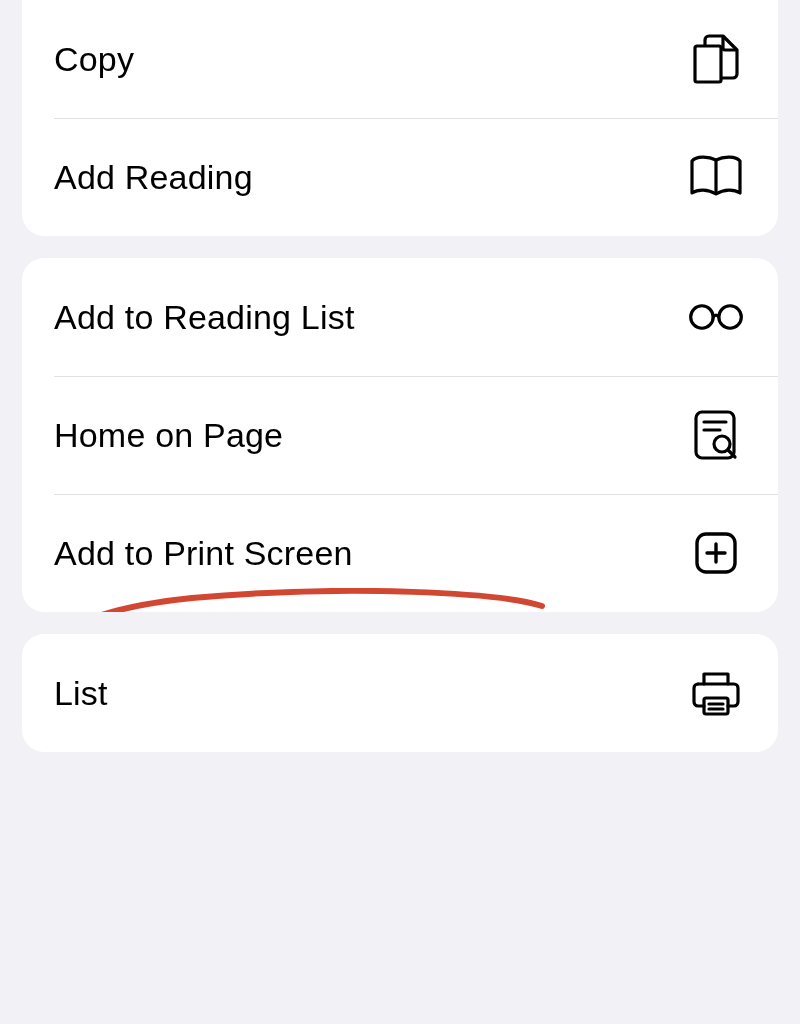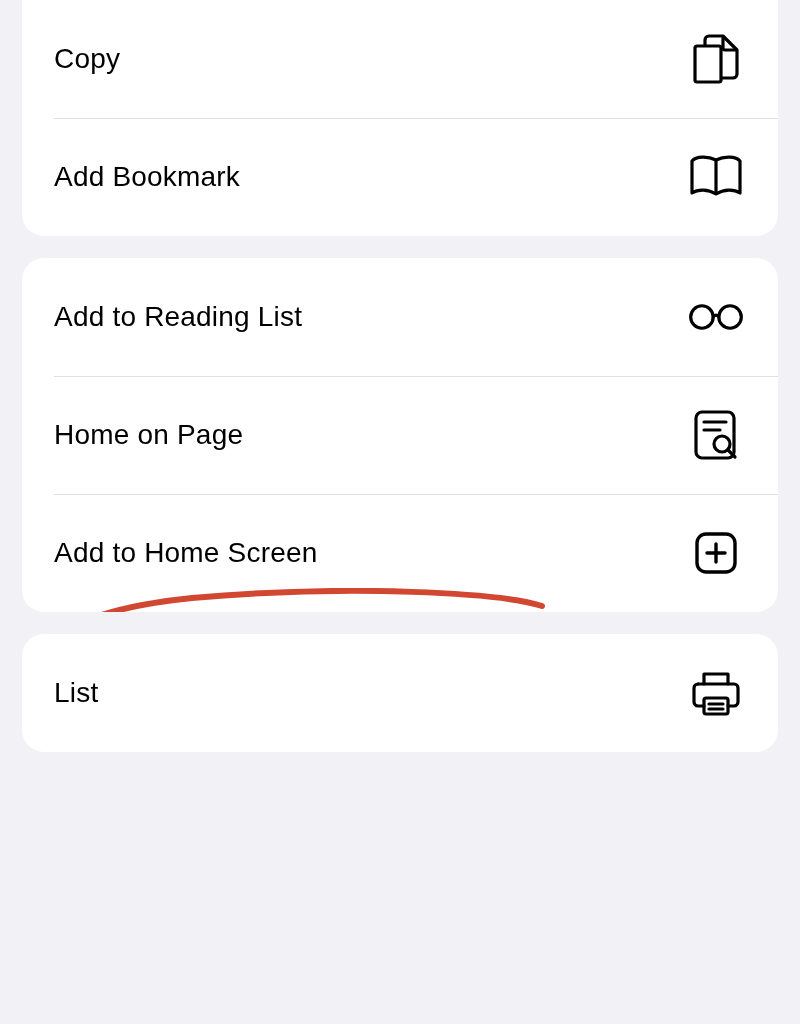--- a/index.html
+++ b/index.html
@@ -37,21 +37,21 @@
     .menu-item + .menu-item::before {
       content: '';
       position: absolute;
       top: 0;
       left: 32px;
       right: 0;
       height: 1px;
       background: #e1e0e5;
     }
     .label {
-      font-size: 28px;
+      font-size: 34px;
       font-weight: 400;
       letter-spacing: 0.2px;
       color: #000;
     }
     .icon-wrap {
       width: 60px;
       height: 60px;
       display: flex;
       align-items: center;
       justify-content: center;
@@ -71,21 +71,21 @@
     <span class="label">Copy</span>
     <span class="icon-wrap">
       <svg width="50" height="54" viewBox="0 0 50 54" fill="none" stroke="#000" stroke-width="3.2" stroke-linejoin="round">
         <path d="M6 14 h22 a2 2 0 0 1 2 2 v32 a2 2 0 0 1 -2 2 h-22 a2 2 0 0 1 -2 -2 v-32 a2 2 0 0 1 2 -2 z"></path>
         <path d="M14 14 v-6 a4 4 0 0 1 4 -4 h14 l14 14 v24 a4 4 0 0 1 -4 4 h-12" fill="none"></path>
         <path d="M32 4 v12 a2 2 0 0 0 2 2 h12" fill="none"></path>
       </svg>
     </span>
   </div>
   <div class="menu-item">
-    <span class="label">Add Bookmark</span>
+    <span class="label">Add Reading</span>
     <span class="icon-wrap">
       <svg width="56" height="46" viewBox="0 0 56 46" fill="none" stroke="#000" stroke-width="3.2" stroke-linejoin="round" stroke-linecap="round">
         <path d="M28 6 C20 2 8 2 4 7 v32 c6 -4 16 -4 24 1 c8 -5 18 -5 24 -1 v-32 c-4 -5 -16 -5 -24 -1 z"></path>
         <path d="M28 7 v32"></path>
       </svg>
     </span>
   </div>
 </div>
 
 <div class="group" style="position:relative;">
@@ -105,21 +105,21 @@
       <svg width="48" height="54" viewBox="0 0 48 54" fill="none" stroke="#000" stroke-width="3.2" stroke-linejoin="round" stroke-linecap="round">
         <rect x="4" y="4" width="38" height="46" rx="6"></rect>
         <line x1="12" y1="14" x2="34" y2="14"></line>
         <line x1="12" y1="22" x2="28" y2="22"></line>
         <circle cx="30" cy="36" r="8"></circle>
         <line x1="36" y1="42" x2="43" y2="49"></line>
       </svg>
     </span>
   </div>
   <div class="menu-item">
-    <span class="label">Add to Home Screen</span>
+    <span class="label">Add to Print Screen</span>
     <span class="icon-wrap">
       <svg width="46" height="46" viewBox="0 0 46 46" fill="none" stroke="#000" stroke-width="3.4" stroke-linejoin="round" stroke-linecap="round">
         <rect x="4" y="4" width="38" height="38" rx="9"></rect>
         <line x1="23" y1="14" x2="23" y2="32"></line>
         <line x1="14" y1="23" x2="32" y2="23"></line>
       </svg>
     </span>
   </div>
 
   <svg class="annot" style="left:-10px; top:330px; width:590px; height:175px;" viewBox="0 0 590 175" fill="none" stroke="#d14732" stroke-width="6" stroke-linecap="round">

